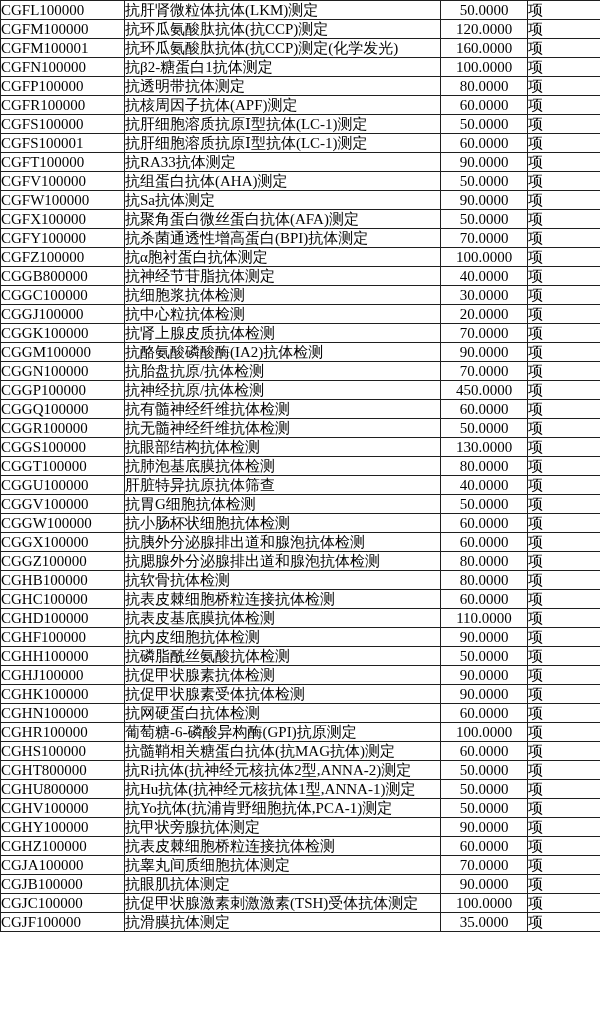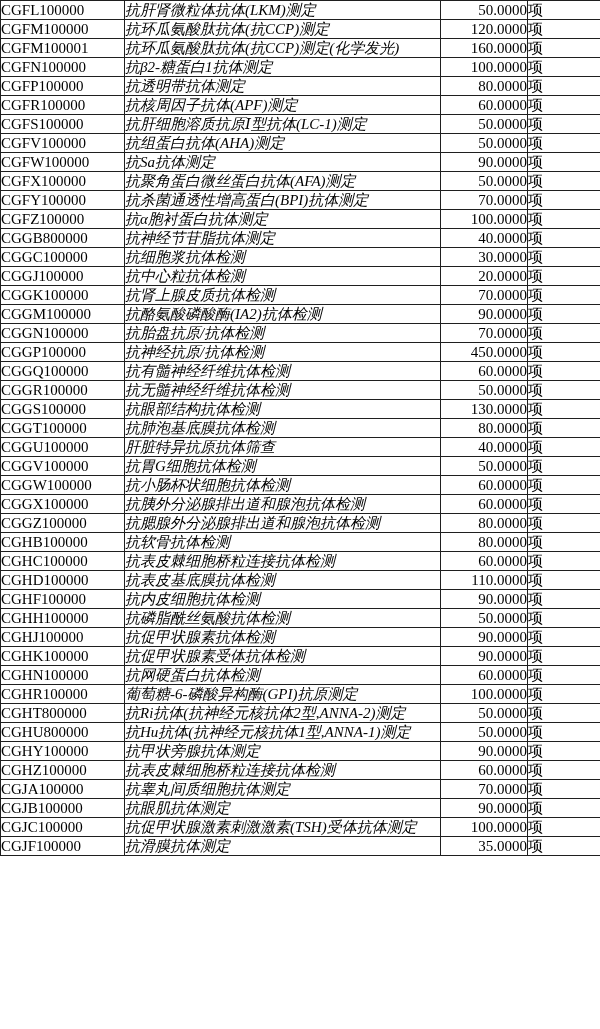--- a/index.html
+++ b/index.html
@@ -25,22 +25,22 @@
     padding: 0;
     height: 17.9px;
     line-height: 18px;
     font-size: 15px;
     color: #000000;
     white-space: nowrap;
     overflow: hidden;
     vertical-align: middle;
   }
   td.td-code  { padding-left: 3px; }
-  td.td-name  { padding-left: 3px; font-style: italic; }
-  td.td-price { text-align: right; padding-right: 4px; }
+  td.td-name  { padding-left: 3px; }
+  td.td-price { text-align: center; padding-right: 4px; }
   td.td-unit  { padding-left: 2px; }
   col.c-code  { width: 124px; }
   col.c-name  { width: 316px; }
   col.c-price { width: 87px; }
   col.c-unit  { width: 73px; }
 </style>
 </head>
 <body>
 
 <div class="sheet">
@@ -88,20 +88,32 @@
           <td class="td-price">60.0000</td>
           <td class="td-unit">项</td>
         </tr>
         <tr>
           <td class="td-code">CGFS100000</td>
           <td class="td-name">抗肝细胞溶质抗原Ⅰ型抗体(LC-1)测定</td>
           <td class="td-price">50.0000</td>
           <td class="td-unit">项</td>
         </tr>
         <tr>
+          <td class="td-code">CGFS100001</td>
+          <td class="td-name">抗肝细胞溶质抗原Ⅰ型抗体(LC-1)测定</td>
+          <td class="td-price">60.0000</td>
+          <td class="td-unit">项</td>
+        </tr>
+        <tr>
+          <td class="td-code">CGFT100000</td>
+          <td class="td-name">抗RA33抗体测定</td>
+          <td class="td-price">90.0000</td>
+          <td class="td-unit">项</td>
+        </tr>
+        <tr>
           <td class="td-code">CGFV100000</td>
           <td class="td-name">抗组蛋白抗体(AHA)测定</td>
           <td class="td-price">50.0000</td>
           <td class="td-unit">项</td>
         </tr>
         <tr>
           <td class="td-code">CGFW100000</td>
           <td class="td-name">抗Sa抗体测定</td>
           <td class="td-price">90.0000</td>
           <td class="td-unit">项</td>
@@ -268,28 +280,40 @@
           <td class="td-price">60.0000</td>
           <td class="td-unit">项</td>
         </tr>
         <tr>
           <td class="td-code">CGHR100000</td>
           <td class="td-name">葡萄糖-6-磷酸异构酶(GPI)抗原测定</td>
           <td class="td-price">100.0000</td>
           <td class="td-unit">项</td>
         </tr>
         <tr>
+          <td class="td-code">CGHS100000</td>
+          <td class="td-name">抗髓鞘相关糖蛋白抗体(抗MAG抗体)测定</td>
+          <td class="td-price">60.0000</td>
+          <td class="td-unit">项</td>
+        </tr>
+        <tr>
           <td class="td-code">CGHT800000</td>
           <td class="td-name">抗Ri抗体(抗神经元核抗体2型,ANNA-2)测定</td>
           <td class="td-price">50.0000</td>
           <td class="td-unit">项</td>
         </tr>
         <tr>
           <td class="td-code">CGHU800000</td>
           <td class="td-name">抗Hu抗体(抗神经元核抗体1型,ANNA-1)测定</td>
+          <td class="td-price">50.0000</td>
+          <td class="td-unit">项</td>
+        </tr>
+        <tr>
+          <td class="td-code">CGHV100000</td>
+          <td class="td-name">抗Yo抗体(抗浦肯野细胞抗体,PCA-1)测定</td>
           <td class="td-price">50.0000</td>
           <td class="td-unit">项</td>
         </tr>
         <tr>
           <td class="td-code">CGHY100000</td>
           <td class="td-name">抗甲状旁腺抗体测定</td>
           <td class="td-price">90.0000</td>
           <td class="td-unit">项</td>
         </tr>
         <tr>

